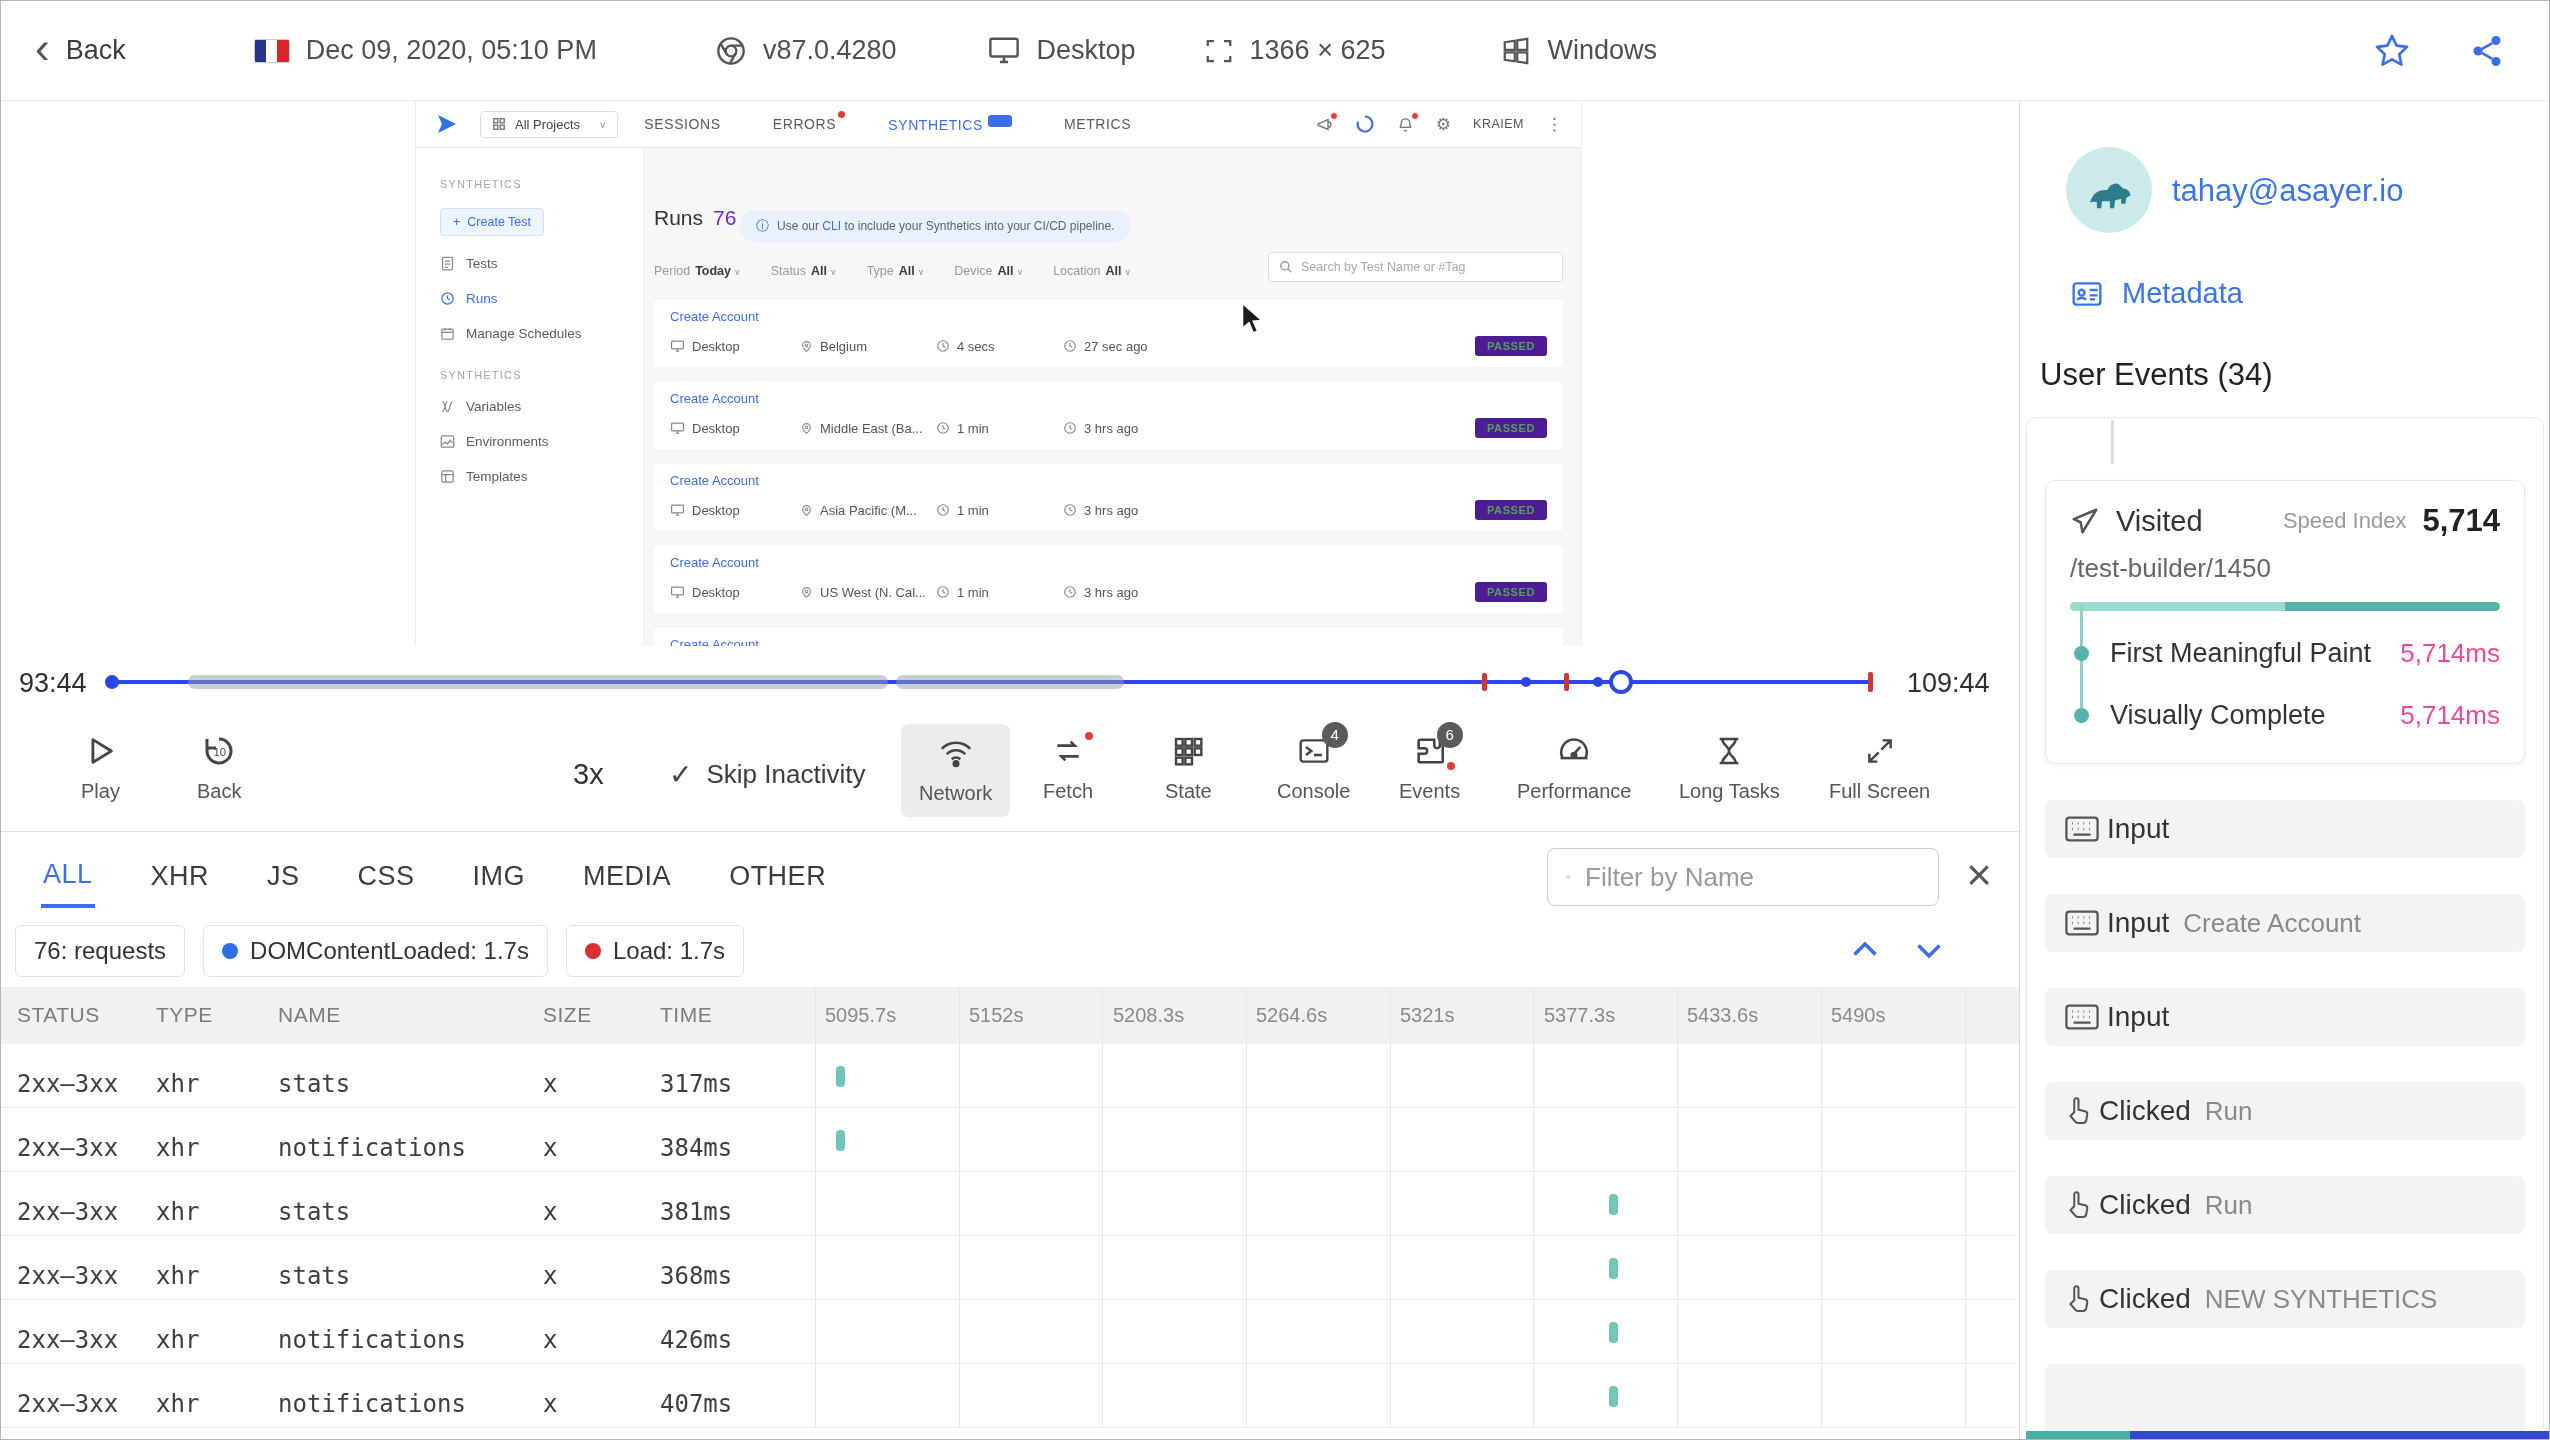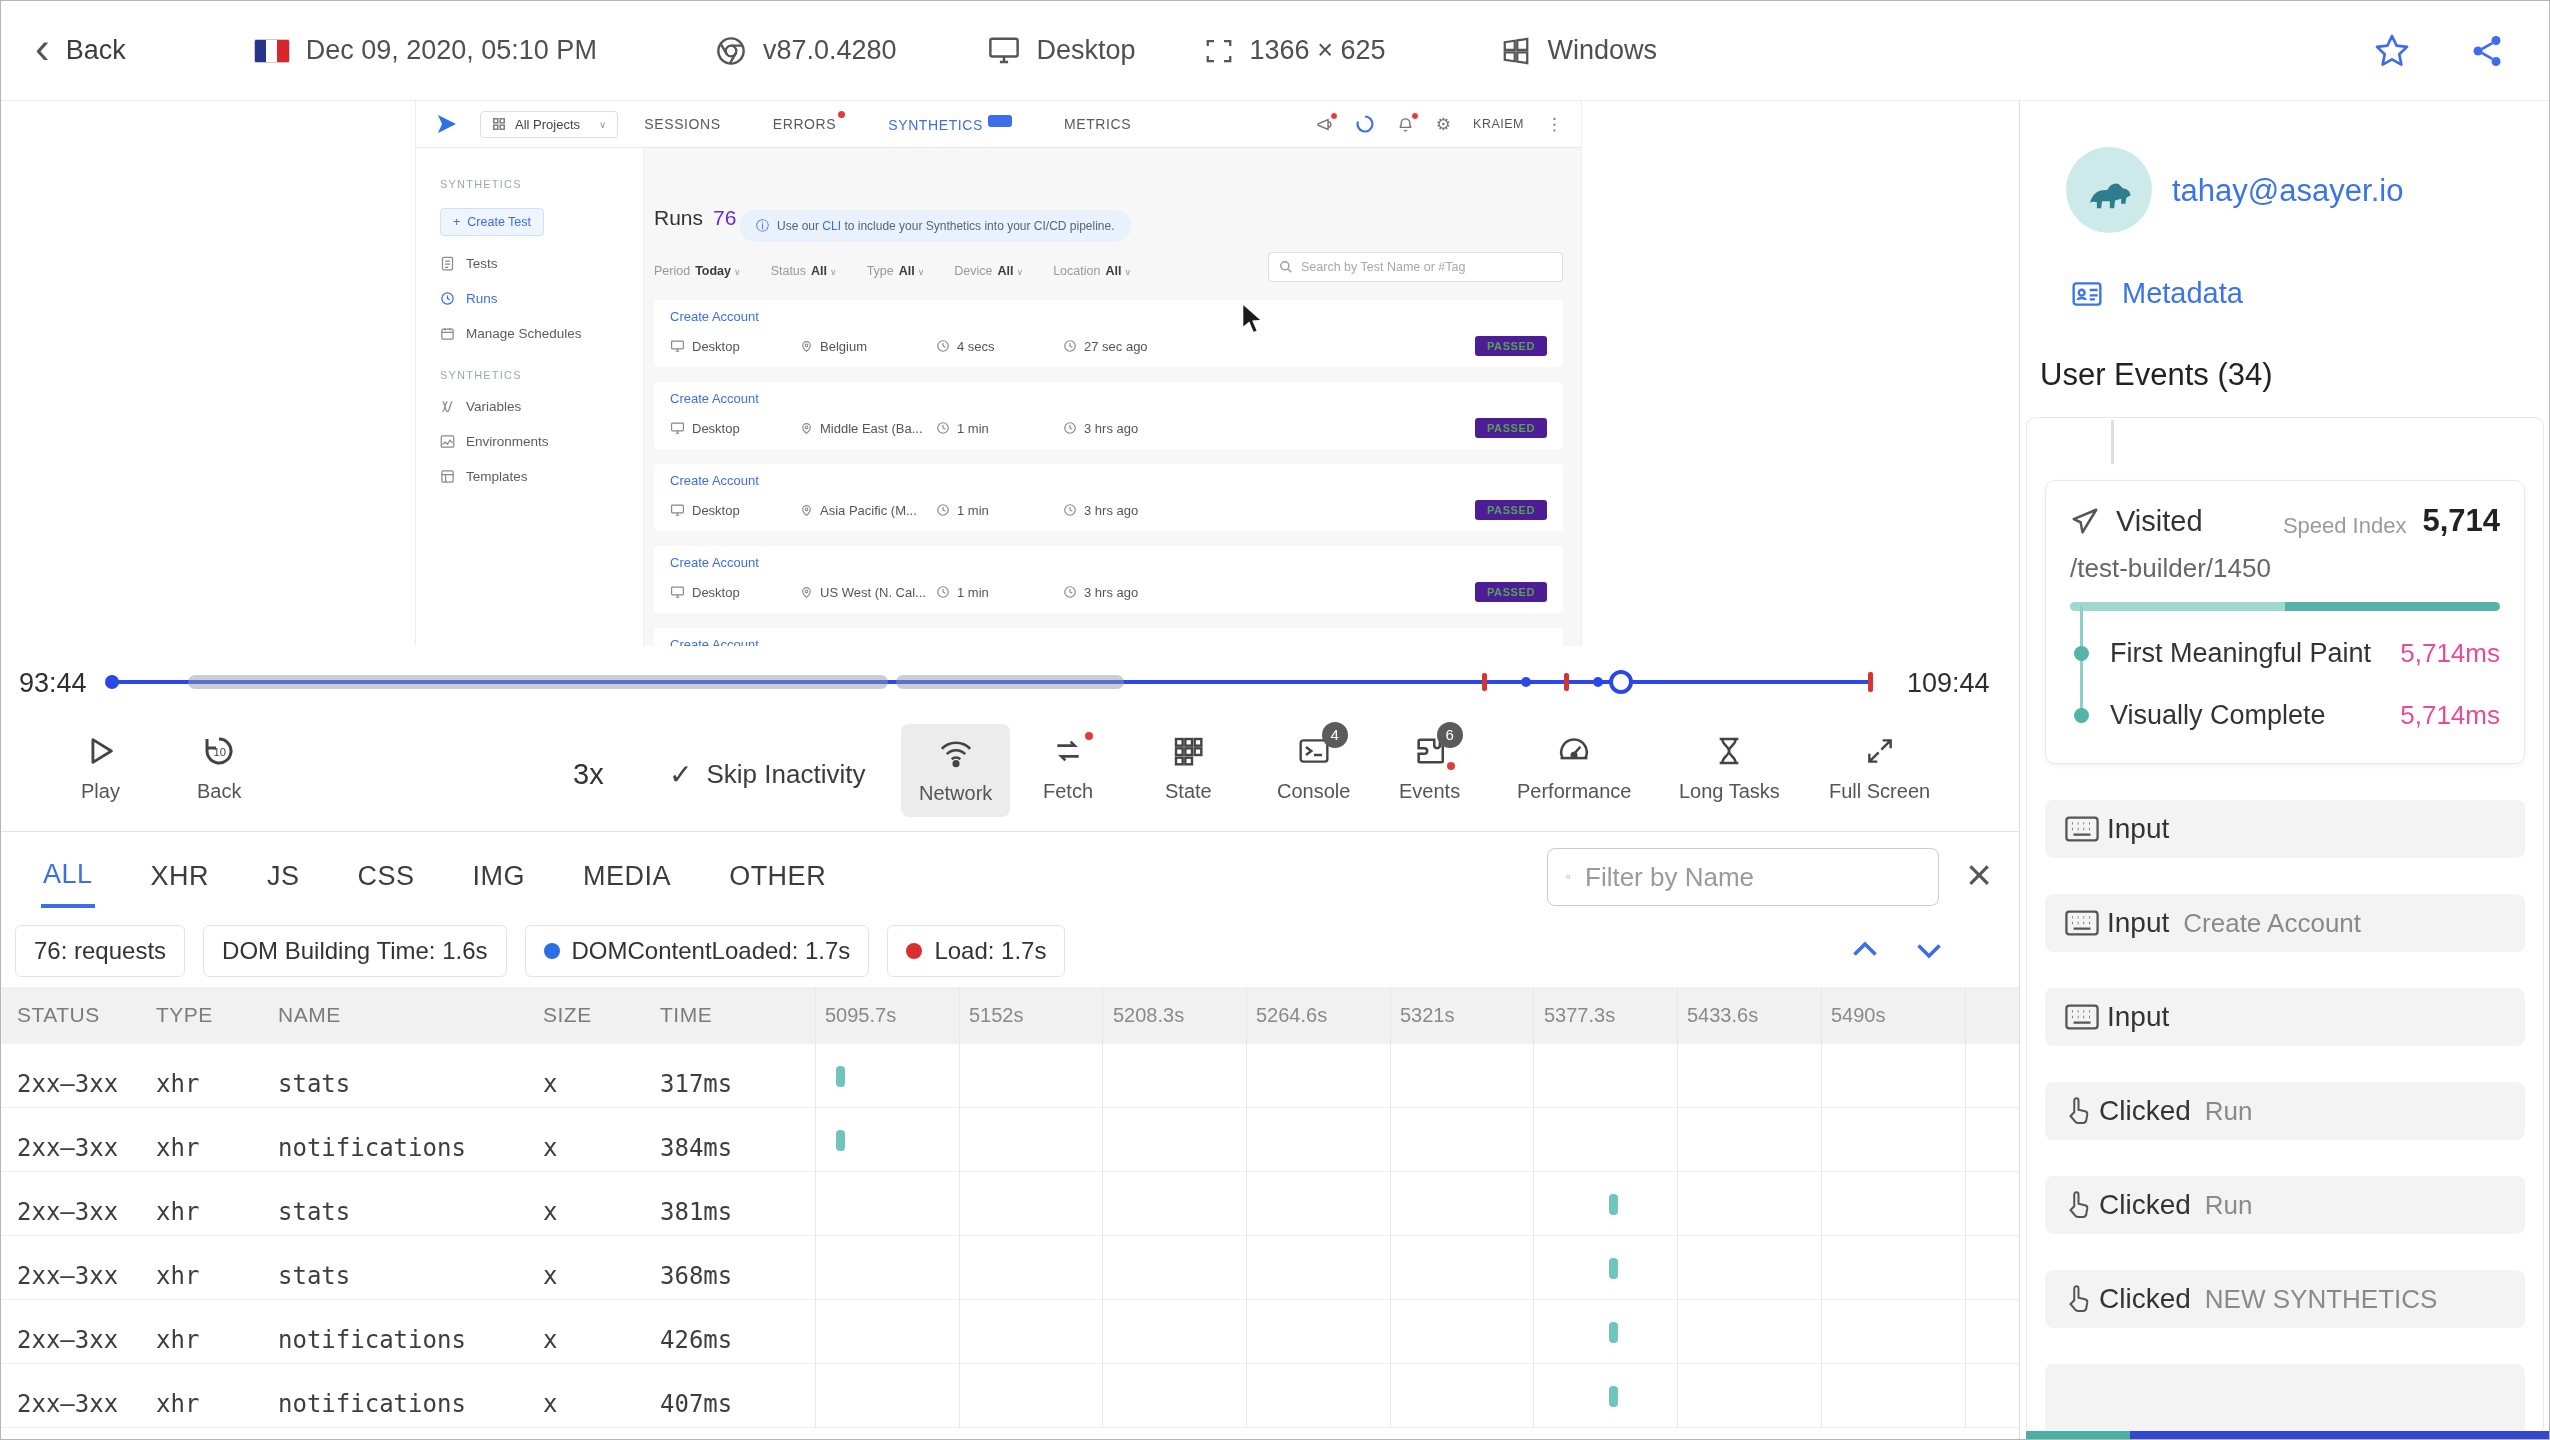--- a/index.html
+++ b/index.html
@@ -144,21 +144,21 @@
   .meta-row { position:absolute; left:48px; top:176px; display:flex; align-items:center; gap:16px;
     color:#3a74e8; font-size:29px;}
   .ue-title { position:absolute; left:20px; top:256px; font-size:31px; color:#222;}
   .ue-box { position:absolute; left:6px; right:6px; top:316px; height:1019px; border:1px solid #e8e8e8;
     border-radius:10px; overflow:hidden; padding:0 18px;}
   .connector { position:absolute; left:84px; top:2px; width:3px; height:44px; background:#dedede;}
   .vis-card { position:relative; margin-top:62px; background:#fff; border:1px solid #e9e9e9; border-radius:10px;
     box-shadow:0 2px 5px rgba(0,0,0,.05); padding:22px 24px 26px;}
   .vis-top { display:flex; align-items:center; gap:16px;}
   .vis-label { font-size:29px; color:#333;}
-  .vis-right { margin-left:auto; display:flex; align-items:flex-end; gap:16px;}
+  .vis-right { margin-left:auto; display:flex; align-items:center; gap:16px;}
   .vis-si-label { font-size:22px; color:#9a9a9a;}
   .vis-si-value { font-size:31px; color:#222; font-weight:bold;}
   .vis-url { margin-top:14px; font-size:26px; color:#666;}
   .vis-bar { margin-top:18px; height:9px; display:flex; border-radius:5px; overflow:hidden;}
   .vis-bar .s1 { width:50%; background:#9ed8cf;}
   .vis-bar .s2 { width:50%; background:#55b3a9;}
   .vis-list { position:relative; margin-top:20px; padding-left:40px;}
   .vis-list::before { content:""; position:absolute; left:10px; top:-26px; bottom:14px; width:3px; background:#8ed0c7;}
   .vis-item { position:relative; display:flex; justify-content:space-between; align-items:center;
     font-size:27px; color:#333; height:44px; margin-top:18px;}
@@ -637,23 +637,20 @@
         </svg>
       <input type="text" placeholder="Filter by Name" style="">
     </div>
     <span class="net-close">×</span>
   </div>
   <div class="net-stats">
     <span class="chip">
         <span>76: requests</span>
       </span>
     <span class="chip">
-        <span>DOM Building Time: 1.6s</span>
-      </span>
-    <span class="chip">
         <span class="cdot blue"></span>
         <span>DOMContentLoaded: 1.7s</span>
       </span>
     <span class="chip">
         <span class="cdot red"></span>
         <span>Load: 1.7s</span>
       </span>
     <span class="stat-chevs">
       <svg class="ic" width="36" height="36" viewBox="0 0 24 24" fill="none" stroke="#3d6de8" stroke-width="2.4">
           <path d="M5 15l7-7 7 7"></path>

